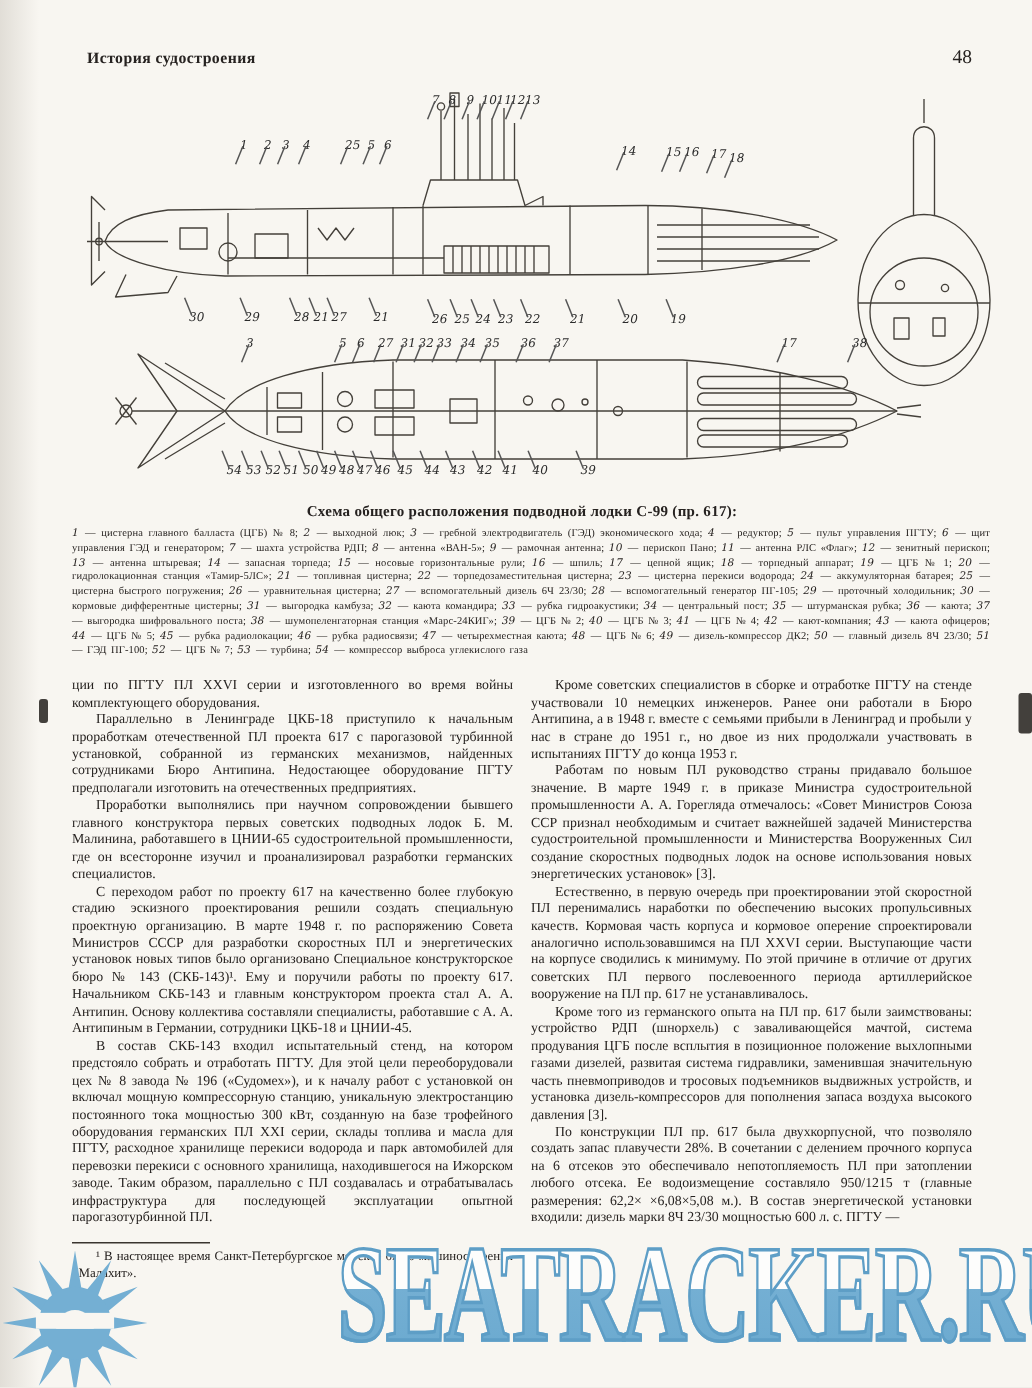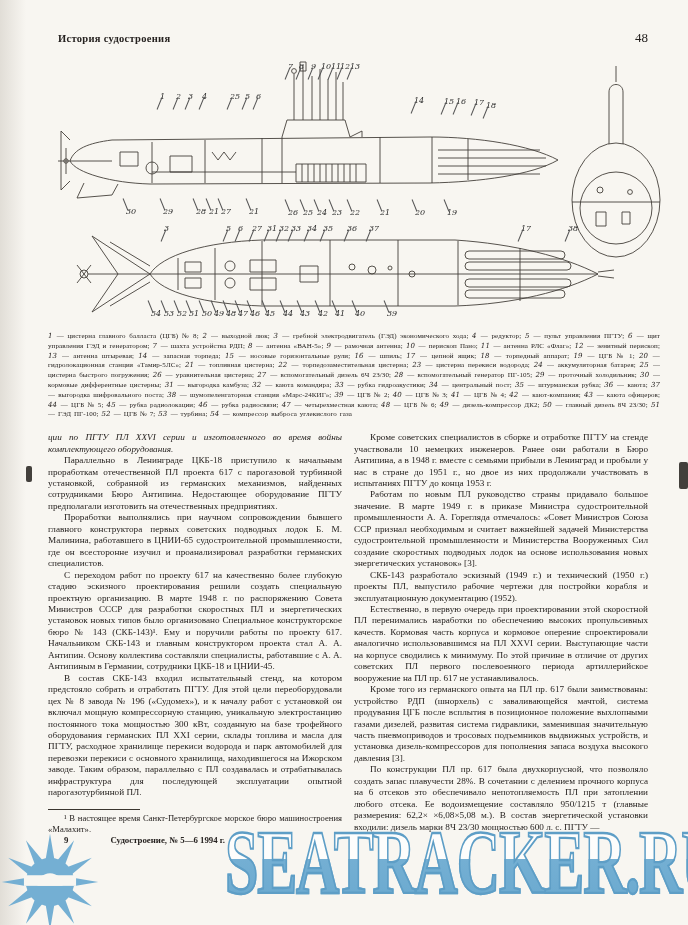--- a/index.html
+++ b/index.html
@@ -21,21 +21,21 @@
   .callout.up::after{left:-7px;top:-3px;transform:rotate(68deg);}
   
   .caption{text-align:center;font-weight:bold;font-size:10px;letter-spacing:.2px;margin:6px 40px 4px 48px;}
   .legend{margin:2px 28px 0 48px;font-size:7px;line-height:9.8px;text-align:justify;
         letter-spacing:.1px;word-spacing:1px;}
   .legend i{font-family:"DejaVu Serif",serif;}
   
   .columns{display:flex;gap:12px;margin:12px 40px 0 48px;}
   .col{width:296px;font-size:9.2px;line-height:11.45px;text-align:justify;}
   .col p{margin:0;text-indent:16px;}
-  .col p.cont{text-indent:0;font-style:italic;}
+  .col p.cont{text-indent:0;}
   .rule{width:92px;border-top:1px solid #3a352f;margin:10px 0 3px 0;}
   .footnote{font-size:8.6px;line-height:11px;text-align:justify;margin:0;}
   .pfooter{margin-top:9px;font-size:8.8px;font-weight:bold;display:flex;gap:26px;}
   
   .watermark{position:absolute;left:0;top:826px;width:688px;height:99px;pointer-events:none;z-index:6;}
   .wm-text{position:absolute;left:225px;top:-9px;font-family:"Liberation Serif",serif;font-weight:bold;
         font-size:100px;line-height:100px;letter-spacing:-2px;transform:scaleX(.60) scaleY(.92);
         transform-origin:0 0;color:#74afd3;-webkit-text-stroke:2.5px #5e9ec6;white-space:nowrap;}
   @supports (-webkit-background-clip:text){
     .wm-text{background:linear-gradient(to bottom,#fdfdfc 0%,#fdfdfc 46%,#74afd3 46%,#6aa9cf 100%);
@@ -200,40 +200,36 @@
         <span class="callout up" style="left: 265px; top: 257px;">45</span>
         <span class="callout up" style="left: 283px; top: 257px;">44</span>
         <span class="callout up" style="left: 300px; top: 257px;">43</span>
         <span class="callout up" style="left: 318px; top: 257px;">42</span>
         <span class="callout up" style="left: 335px; top: 257px;">41</span>
         <span class="callout up" style="left: 355px; top: 257px;">40</span>
         <span class="callout up" style="left: 387px; top: 257px;">39</span>
       </div>
   </div>
 
+  <div class="caption">Схема общего расположения подводной лодки С-99 (пр. 617):</div>
   <p class="legend" id="legend"><i>1 </i>— цистерна главного балласта (ЦГБ) № 8; <i>2 </i>— выходной люк; <i>3 </i>— гребной электродвигатель (ГЭД) экономического хода; <i>4 </i>— редуктор; <i>5 </i>— пульт управления ПГТУ; <i>6 </i>— щит управления ГЭД и генератором; <i>7 </i>— шахта устройства РДП; <i>8 </i>— антенна «ВАН-5»; <i>9 </i>— рамочная антенна; <i>10 </i>— перископ Пано; <i>11 </i>— антенна РЛС «Флаг»; <i>12 </i>— зенитный перископ; <i>13 </i>— антенна штыревая; <i>14 </i>— запасная торпеда; <i>15 </i>— носовые горизонтальные рули; <i>16 </i>— шпиль; <i>17 </i>— цепной ящик; <i>18 </i>— торпедный аппарат; <i>19 </i>— ЦГБ № 1; <i>20 </i>— гидролокационная станция «Тамир-5ЛС»; <i>21 </i>— топливная цистерна; <i>22 </i>— торпедозаместительная цистерна; <i>23 </i>— цистерна перекиси водорода; <i>24 </i>— аккумуляторная батарея; <i>25 </i>— цистерна быстрого погружения; <i>26 </i>— уравнительная цистерна; <i>27 </i>— вспомогательный дизель 6Ч 23/30; <i>28 </i>— вспомогательный генератор ПГ-105; <i>29 </i>— проточный холодильник; <i>30 </i>— кормовые дифферентные цистерны; <i>31 </i>— выгородка камбуза; <i>32 </i>— каюта командира; <i>33 </i>— рубка гидроакустики; <i>34 </i>— центральный пост; <i>35 </i>— штурманская рубка; <i>36 </i>— каюта; <i>37 </i>— выгородка шифровального поста; <i>38 </i>— шумопеленгаторная станция «Марс-24КИГ»; <i>39 </i>— ЦГБ № 2; <i>40 </i>— ЦГБ № 3; <i>41 </i>— ЦГБ № 4; <i>42 </i>— кают-компания; <i>43 </i>— каюта офицеров; <i>44 </i>— ЦГБ № 5; <i>45 </i>— рубка радиолокации; <i>46 </i>— рубка радиосвязи; <i>47 </i>— четырехместная каюта; <i>48 </i>— ЦГБ № 6; <i>49 </i>— дизель-компрессор ДК2; <i>50 </i>— главный дизель 8Ч 23/30; <i>51 </i>— ГЭД ПГ-100; <i>52 </i>— ЦГБ № 7; <i>53 </i>— турбина; <i>54 </i>— компрессор выброса углекислого газа</p>
 
   <div class="columns">
     <div class="col">
       <p class="cont">ции по ПГТУ ПЛ XXVI серии и изготовленного во время войны комплектующего оборудования.</p>
       <p>Параллельно в Ленинграде ЦКБ-18 приступило к начальным проработкам отечественной ПЛ проекта 617 с парогазовой турбинной установкой, собранной из германских механизмов, найденных сотрудниками Бюро Антипина. Недостающее оборудование ПГТУ предполагали изготовить на отечественных предприятиях.</p>
       <p>Проработки выполнялись при научном сопровождении бывшего главного конструктора первых советских подводных лодок Б. М. Малинина, работавшего в ЦНИИ-65 судостроительной промышленности, где он всесторонне изучил и проанализировал разработки германских специалистов.</p>
       <p>С переходом работ по проекту 617 на качественно более глубокую стадию эскизного проектирования решили создать специальную проектную организацию. В марте 1948 г. по распоряжению Совета Министров СССР для разработки скоростных ПЛ и энергетических установок новых типов было организовано Специальное конструкторское бюро № 143 (СКБ-143)¹. Ему и поручили работы по проекту 617. Начальником СКБ-143 и главным конструктором проекта стал А. А. Антипин. Основу коллектива составляли специалисты, работавшие с А. А. Антипиным в Германии, сотрудники ЦКБ-18 и ЦНИИ-45.</p>
       <p>В состав СКБ-143 входил испытательный стенд, на котором предстояло собрать и отработать ПГТУ. Для этой цели переоборудовали цех № 8 завода № 196 («Судомех»), и к началу работ с установкой он включал мощную компрессорную станцию, уникальную электростанцию постоянного тока мощностью 300 кВт, созданную на базе трофейного оборудования германских ПЛ XXI серии, склады топлива и масла для ПГТУ, расходное хранилище перекиси водорода и парк автомобилей для перевозки перекиси с основного хранилища, находившегося на Ижорском заводе. Таким образом, параллельно с ПЛ создавалась и отрабатывалась инфраструктура для последующей эксплуатации опытной парогазотурбинной ПЛ.</p>
       <div class="rule"></div>
       <p class="footnote">¹ В настоящее время Санкт-Петербургское морское бюро машиностроения «Малахит».</p>
-      <p class="pfooter">
-        <span>9</span>
-        <span>Судостроение, № 5—6 1994 г.</span>
-      </p>
     </div>
     <div class="col">
       <p>Кроме советских специалистов в сборке и отработке ПГТУ на стенде участвовали 10 немецких инженеров. Ранее они работали в Бюро Антипина, а в 1948 г. вместе с семьями прибыли в Ленинград и пробыли у нас в стране до 1951 г., но двое из них продолжали участвовать в испытаниях ПГТУ до конца 1953 г.</p>
       <p>Работам по новым ПЛ руководство страны придавало большое значение. В марте 1949 г. в приказе Министра судостроительной промышленности А. А. Горегляда отмечалось: «Совет Министров Союза ССР признал необходимым и считает важнейшей задачей Министерства судостроительной промышленности и Министерства Вооруженных Сил создание скоростных подводных лодок на основе использования новых энергетических установок» [3].</p>
-      <p>СКБ-143 разработало эскизный (1949 г.) и технический (1950 г.) проекты ПЛ, выпустило рабочие чертежи для постройки корабля и эксплуатационную документацию (1952).</p>
       <p>Естественно, в первую очередь при проектировании этой скоростной ПЛ перенимались наработки по обеспечению высоких пропульсивных качеств. Кормовая часть корпуса и кормовое оперение спроектировали аналогично использовавшимся на ПЛ XXVI серии. Выступающие части на корпусе сводились к минимуму. По этой причине в отличие от других советских ПЛ первого послевоенного периода артиллерийское вооружение на ПЛ пр. 617 не устанавливалось.</p>
       <p>Кроме того из германского опыта на ПЛ пр. 617 были заимствованы: устройство РДП (шнорхель) с заваливающейся мачтой, система продувания ЦГБ после всплытия в позиционное положение выхлопными газами дизелей, развитая система гидравлики, заменившая значительную часть пневмоприводов и тросовых подъемников выдвижных устройств, и установка дизель-компрессоров для пополнения запаса воздуха высокого давления [3].</p>
       <p>По конструкции ПЛ пр. 617 была двухкорпусной, что позволяло создать запас плавучести 28%. В сочетании с делением прочного корпуса на 6 отсеков это обеспечивало непотопляемость ПЛ при затоплении любого отсека. Ее водоизмещение составляло 950/1215 т (главные размерения: 62,2× ×6,08×5,08 м.). В состав энергетической установки входили: дизель марки 8Ч 23/30 мощностью 600 л. с. ПГТУ —</p>
     </div>
   </div>
 
   <div class="watermark">
     <svg class="sun" width="116" height="112" viewBox="0 0 110 116">
       <polygon fill="#74afd3" points="105,58 74.3,63.2 98.3,83 69.1,72.1 80,101.3 60.2,77.3 55,108 49.8,77.3 30,101.3 40.9,72.1 11.7,83 35.7,63.2 5,58 35.7,52.8 11.7,33 40.9,43.9 30,14.7 49.8,38.7 55,8 60.2,38.7 80,14.7 69.1,43.9 98.3,33 74.3,52.8"></polygon>
       <circle cx="55" cy="58" r="25" fill="#74afd3"></circle>

